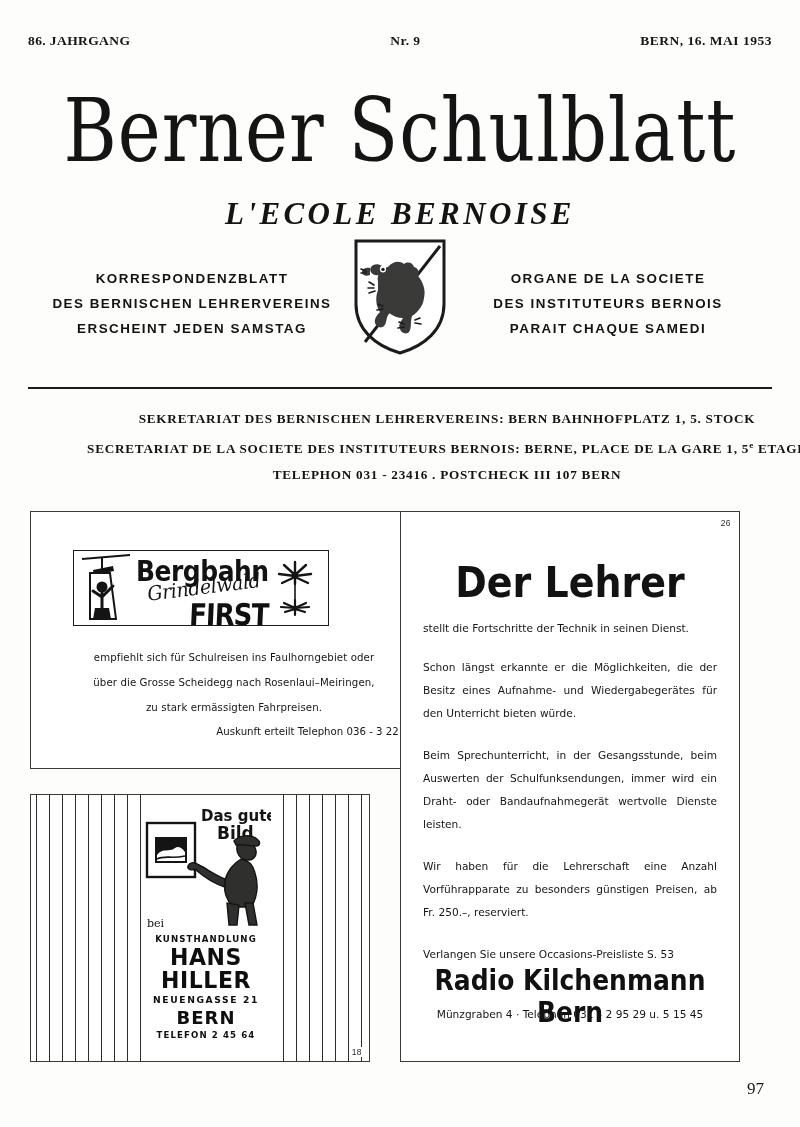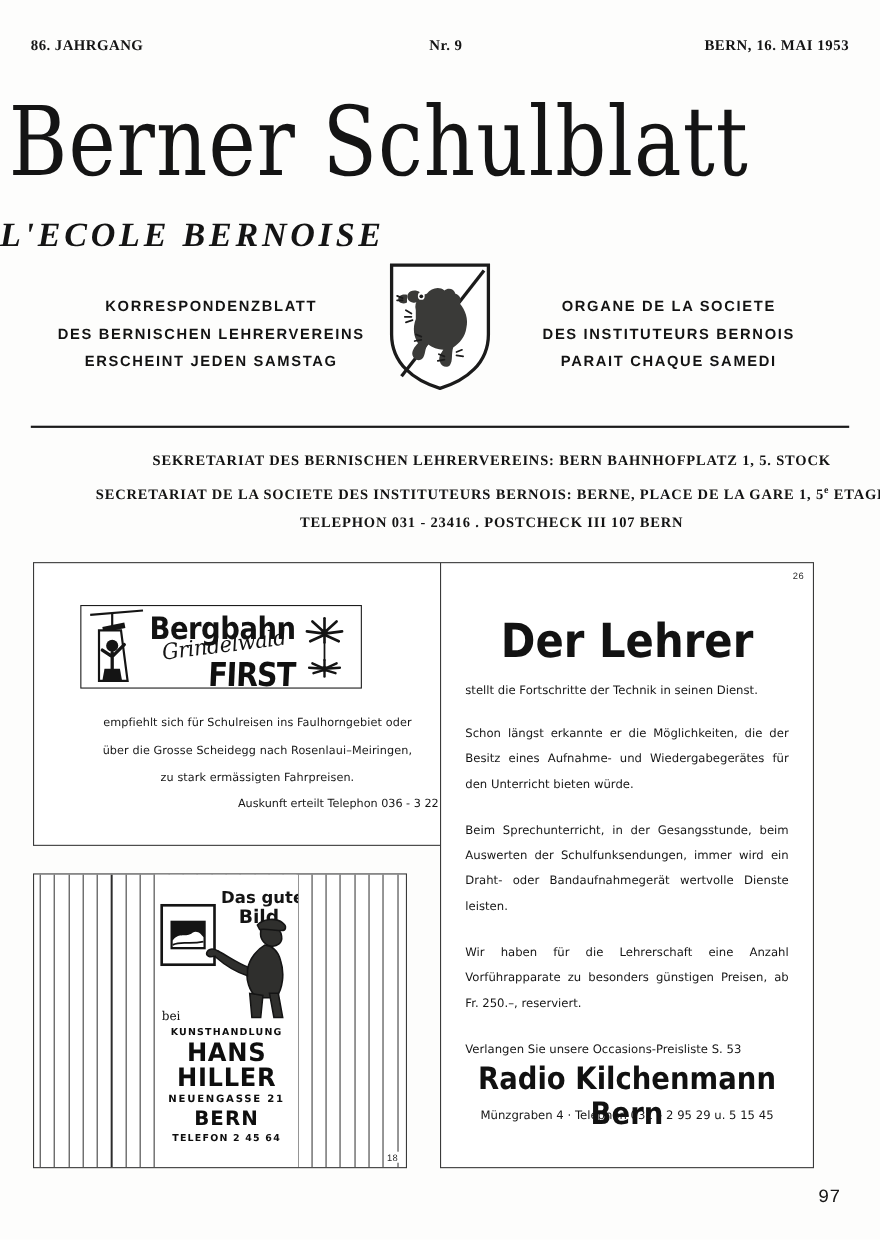--- a/index.html
+++ b/index.html
@@ -40,21 +40,21 @@
   }
   .topmeta .mid { margin-left: 40px; }
   .topmeta .right { letter-spacing: 0.5px; }
 
   
   .masthead {
     position: absolute;
     top: 84px;
     left: 0;
     width: 800px;
-    text-align: left;
+    text-align: center;
   }
   .masthead-title {
     font-family: "DejaVu Serif", serif;
     font-size: 74px;
     line-height: 78px;
     font-weight: 400;
     letter-spacing: 1px;
     color: #141414;
     transform: scaleY(1.18) scaleX(0.98);
     transform-origin: center top;
@@ -371,21 +371,21 @@
     font-size: 10.6px;
     color: #151515;
   }
   #ad-lehrer .ad-num { right: 8px; top: 6px; }
 
   
   .pagenum {
     position: absolute;
     right: 36px;
     bottom: 28px;
-    font-family: Liberation Mono, monospace;
+    font-family: Liberation Serif, serif;
     font-size: 17px;
     color: #161616;
   }
 </style>
 </head>
 <body>
 
 <div class="page">
 
   <div class="topmeta">

